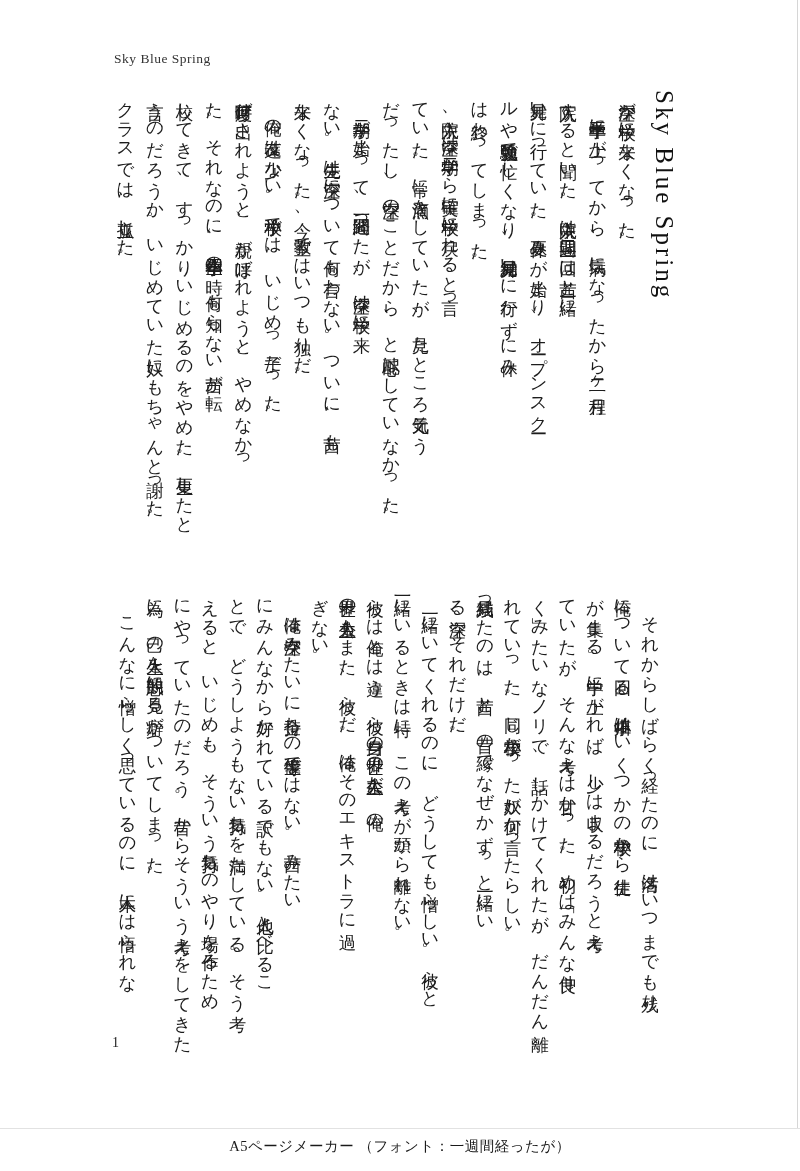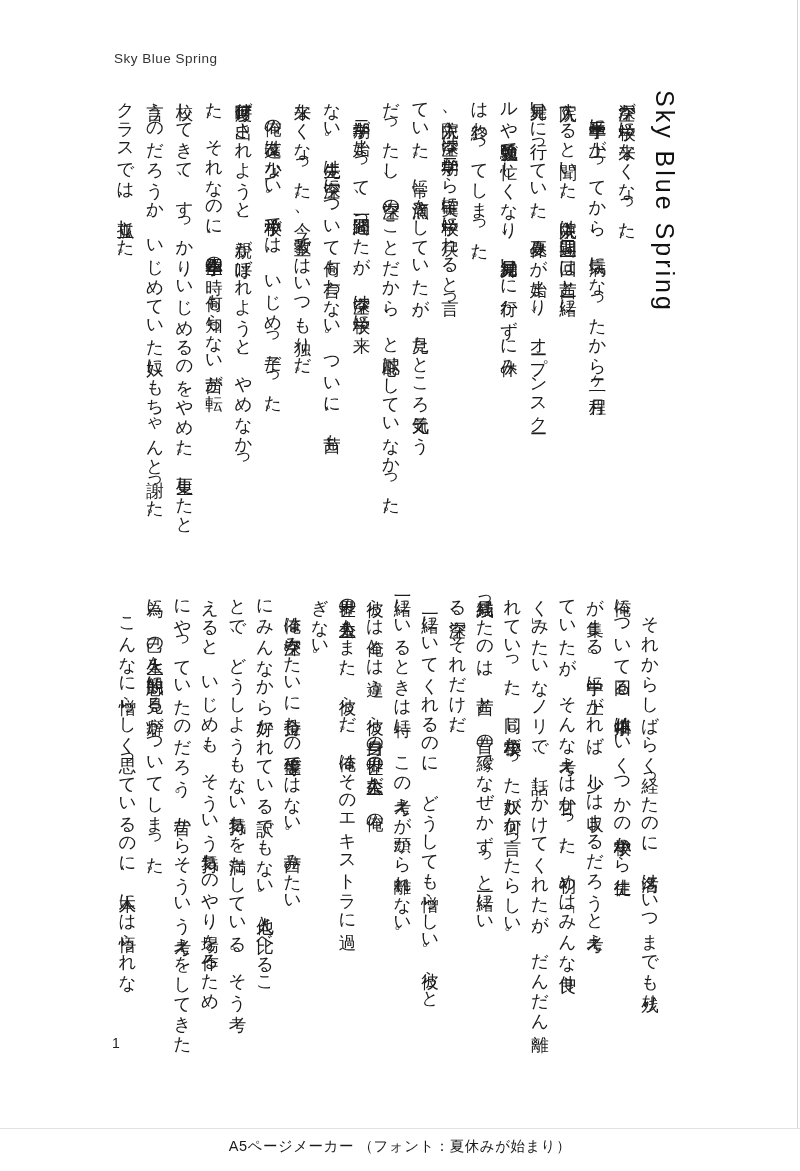--- a/index.html
+++ b/index.html
@@ -2,21 +2,21 @@
 <html><head>
 <meta charset="utf-8">
 <style>
   html, body { margin: 0; padding: 0; background: #ffffff; }
   .page {
     position: relative;
     width: 800px;
     height: 1171px;
     background: #ffffff;
     overflow: hidden;
-    font-family: Liberation Sans, sans-serif;
+    font-family: Liberation Serif, serif;
     color: #1a1a1a;
   }
   .right-edge {
     position: absolute;
     top: 0; right: 2px;
     height: 1129px; width: 0;
     border-right: 1px solid #d6d6d6;
   }
   .footer-rule {
     position: absolute;
@@ -118,14 +118,14 @@
       <div class="vline">にみんなから好かれている訳でもない。他人と比べるこ</div>
       <div class="vline">とで、どうしようもない気持ちを満たしている。そう考</div>
       <div class="vline">えると、いじめも、そういう気持ちのやり場を作るため</div>
       <div class="vline">にやっていたのだろう。昔からそういう考えをしてきた</div>
       <div class="vline">為に、己の人生を悲観的に見る癖がついてしまった。</div>
       <div class="vline">　こんなに憎らしく思っているのに、本人には悟られな</div>
     </div>
 
   <div class="page-number">1</div>
 
-  <div class="footer-caption">A5ページメーカー （フォント：夏休みが始まり）</div>
+  <div class="footer-caption">A5ページメーカー （フォント：一週間経ったが）</div>
 </div>
 
 </body></html>

